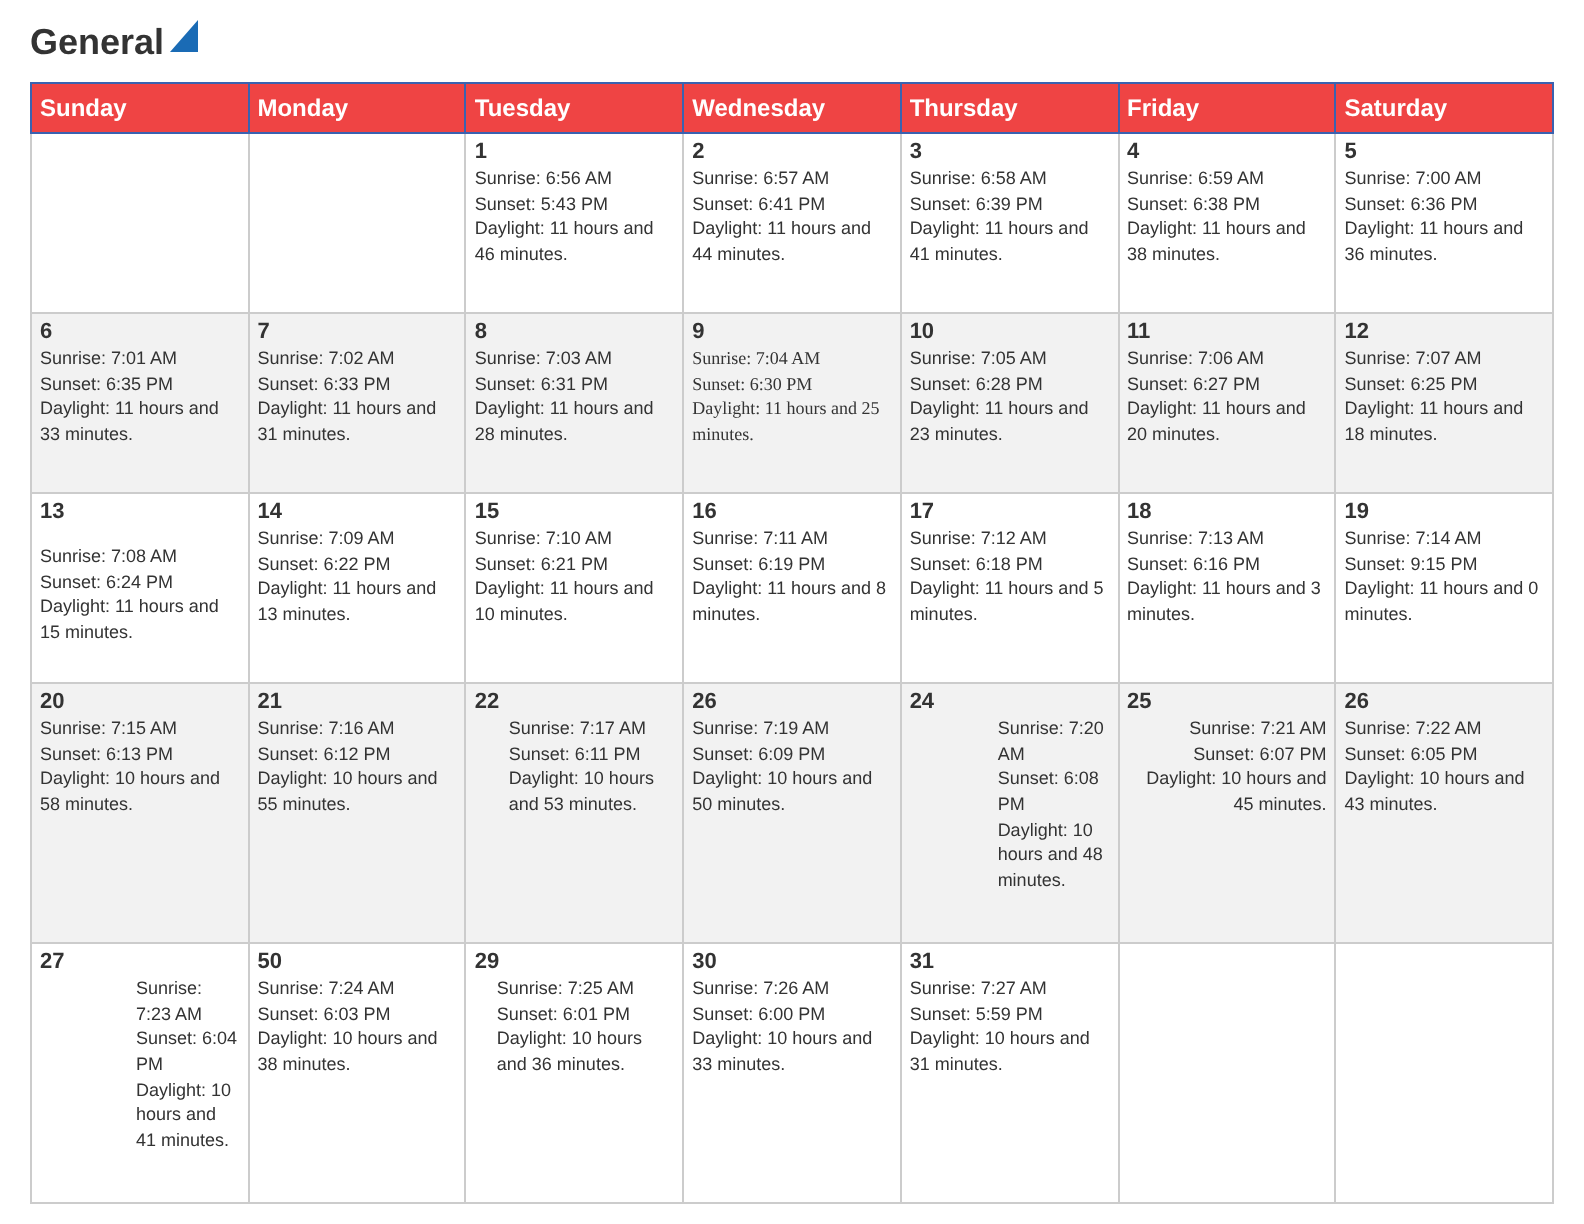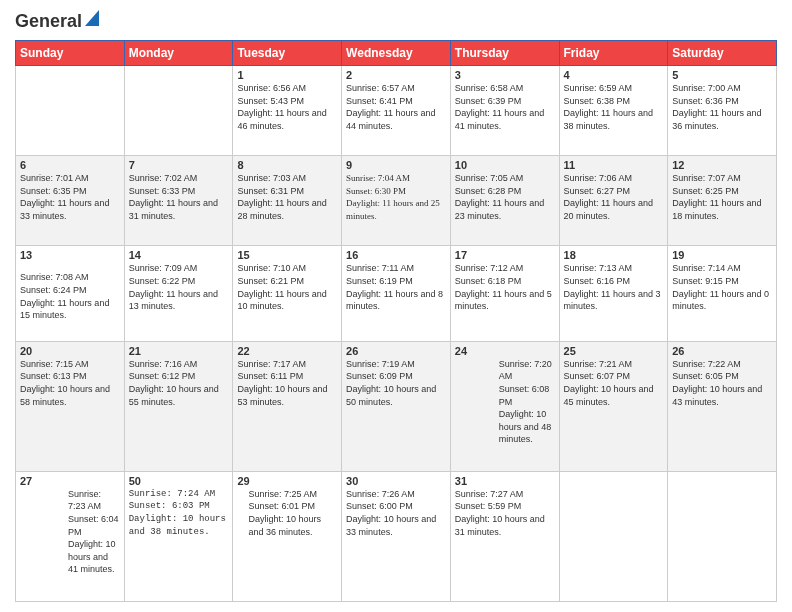--- a/index.html
+++ b/index.html
@@ -247,59 +247,59 @@
 Daylight: 10 hours and 58 minutes.</div>
           </td>
           <td>
             <span class="day-num">21</span>
             <div class="day-info" style="white-space: pre-line;">Sunrise: 7:16 AM
 Sunset: 6:12 PM
 Daylight: 10 hours and 55 minutes.</div>
           </td>
           <td>
             <span class="day-num">22</span>
-            <div class="day-info" style="white-space: pre-line;">Sunrise: 7:17 AM
+            <div class="day-info" style="white-space: pre-line; margin-left: 17px;">Sunrise: 7:17 AM
 Sunset: 6:11 PM
 Daylight: 10 hours and 53 minutes.</div>
           </td>
           <td>
             <span class="day-num">26</span>
             <div class="day-info" style="white-space: pre-line;">Sunrise: 7:19 AM
 Sunset: 6:09 PM
 Daylight: 10 hours and 50 minutes.</div>
           </td>
           <td>
             <span class="day-num">24</span>
             <div class="day-info" style="white-space: pre-line; margin-left: 44px;">Sunrise: 7:20 AM
 Sunset: 6:08 PM
 Daylight: 10 hours and 48 minutes.</div>
           </td>
           <td>
             <span class="day-num">25</span>
-            <div class="day-info" style="white-space: pre-line;">Sunrise: 7:21 AM
+            <div class="day-info" style="white-space: pre-line; text-align: right;">Sunrise: 7:21 AM
 Sunset: 6:07 PM
 Daylight: 10 hours and 45 minutes.</div>
           </td>
           <td>
             <span class="day-num">26</span>
             <div class="day-info" style="white-space: pre-line;">Sunrise: 7:22 AM
 Sunset: 6:05 PM
 Daylight: 10 hours and 43 minutes.</div>
           </td>
         </tr>
         <tr>
           <td>
             <span class="day-num">27</span>
             <div class="day-info" style="white-space: pre-line; margin-left: 48px;">Sunrise: 7:23 AM
 Sunset: 6:04 PM
 Daylight: 10 hours and 41 minutes.</div>
           </td>
           <td>
             <span class="day-num">50</span>
-            <div class="day-info" style="white-space: pre-line; font-family: Liberation Mono, monospace;">Sunrise: 7:24 AM
+            <div class="day-info" style="white-space: pre-line;">Sunrise: 7:24 AM
 Sunset: 6:03 PM
 Daylight: 10 hours and 38 minutes.</div>
           </td>
           <td>
             <span class="day-num">29</span>
             <div class="day-info" style="white-space: pre-line; margin-left: 11px;">Sunrise: 7:25 AM
 Sunset: 6:01 PM
 Daylight: 10 hours and 36 minutes.</div>
           </td>
           <td>

